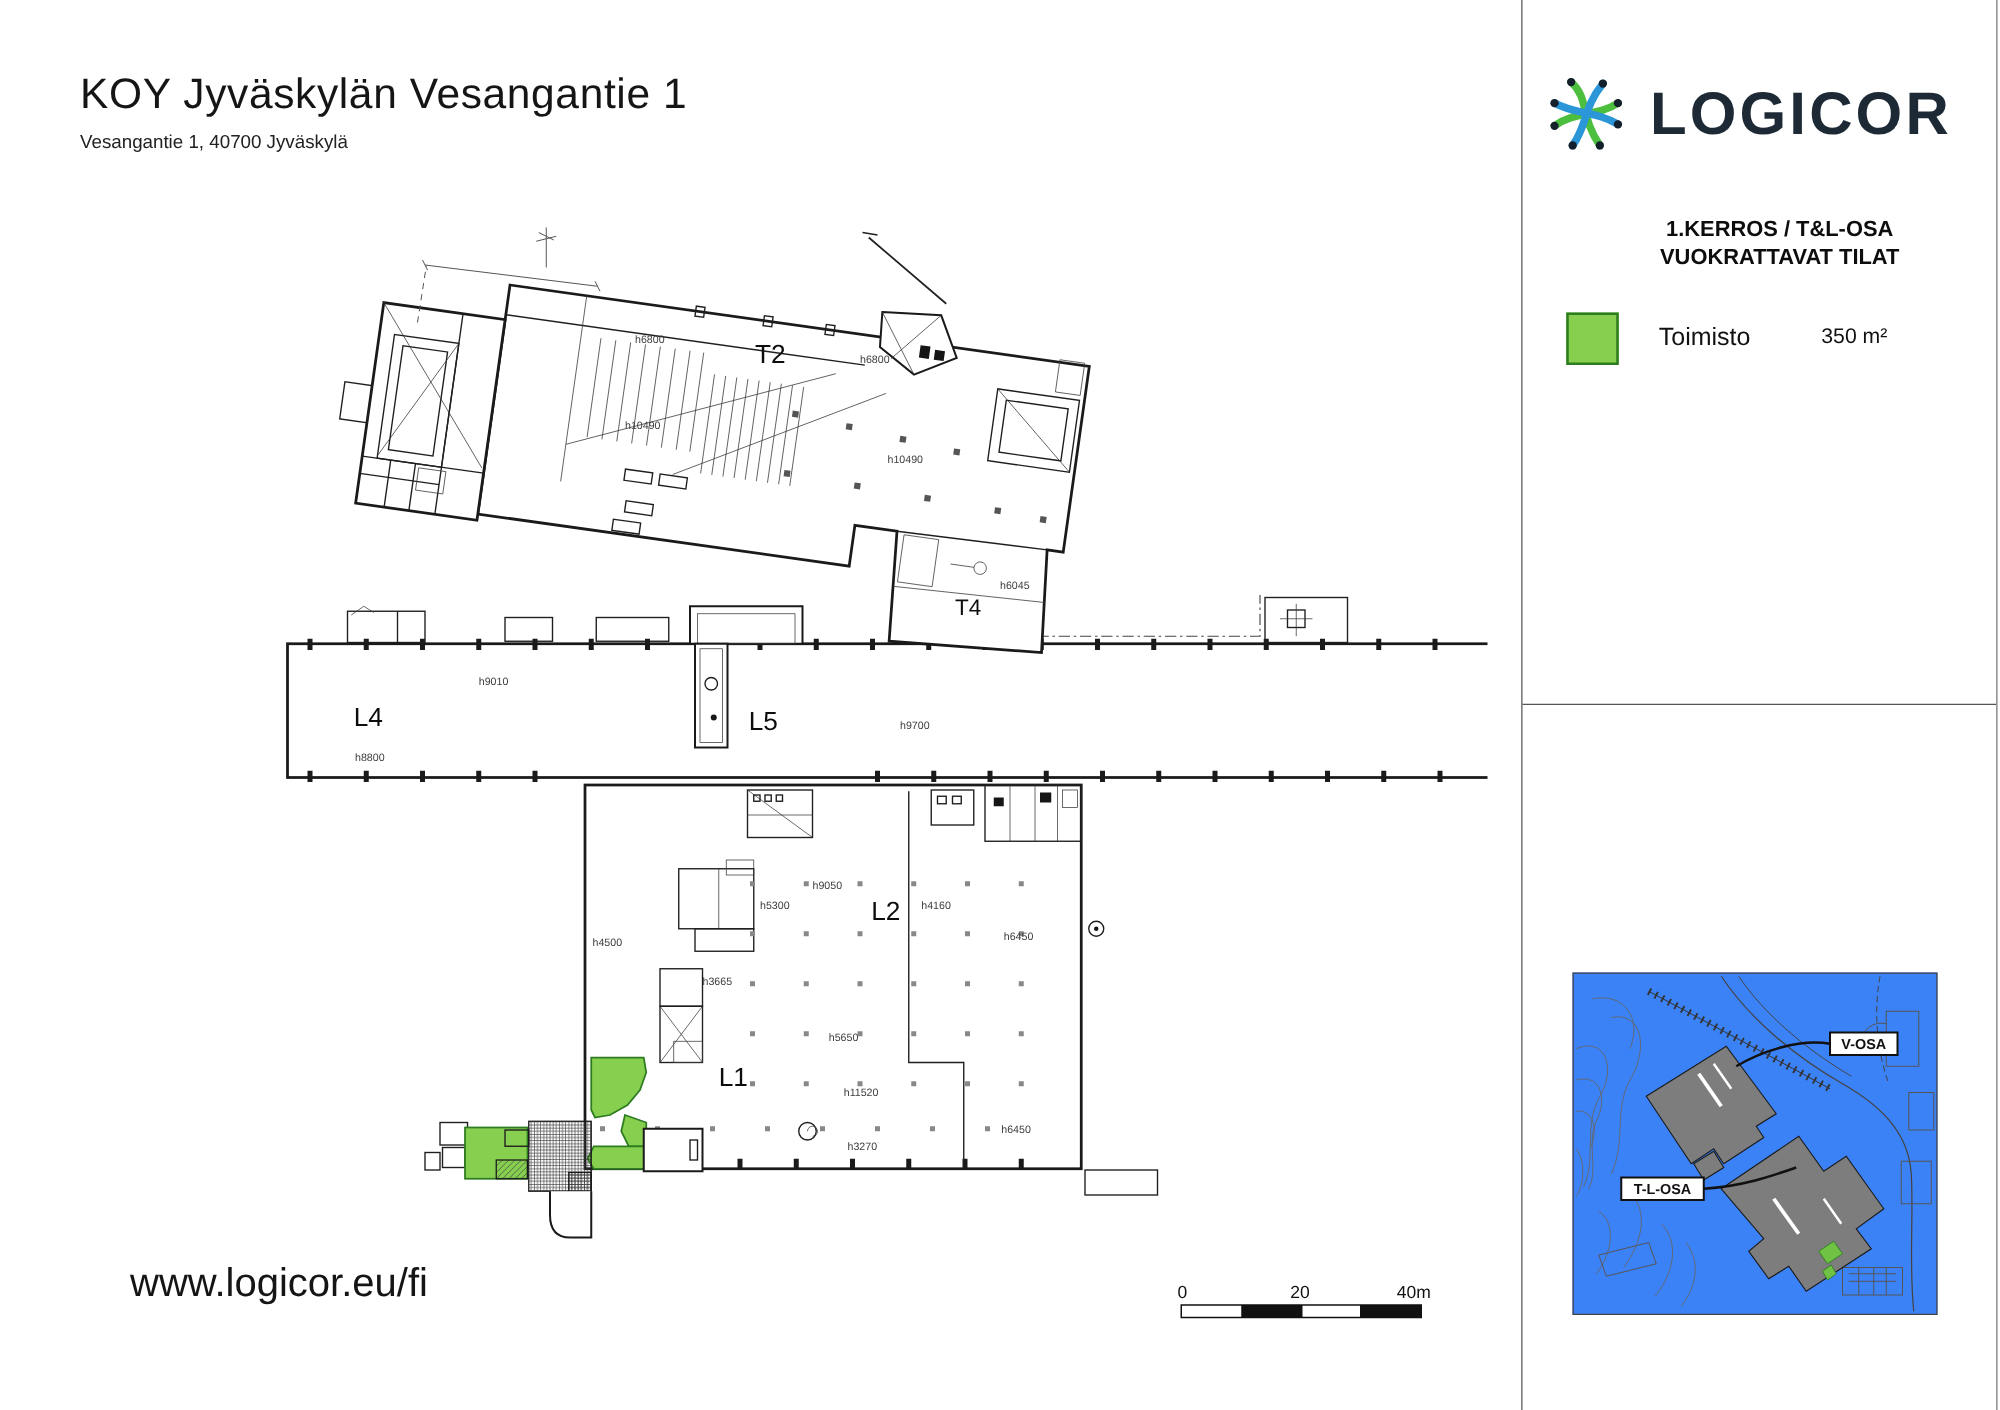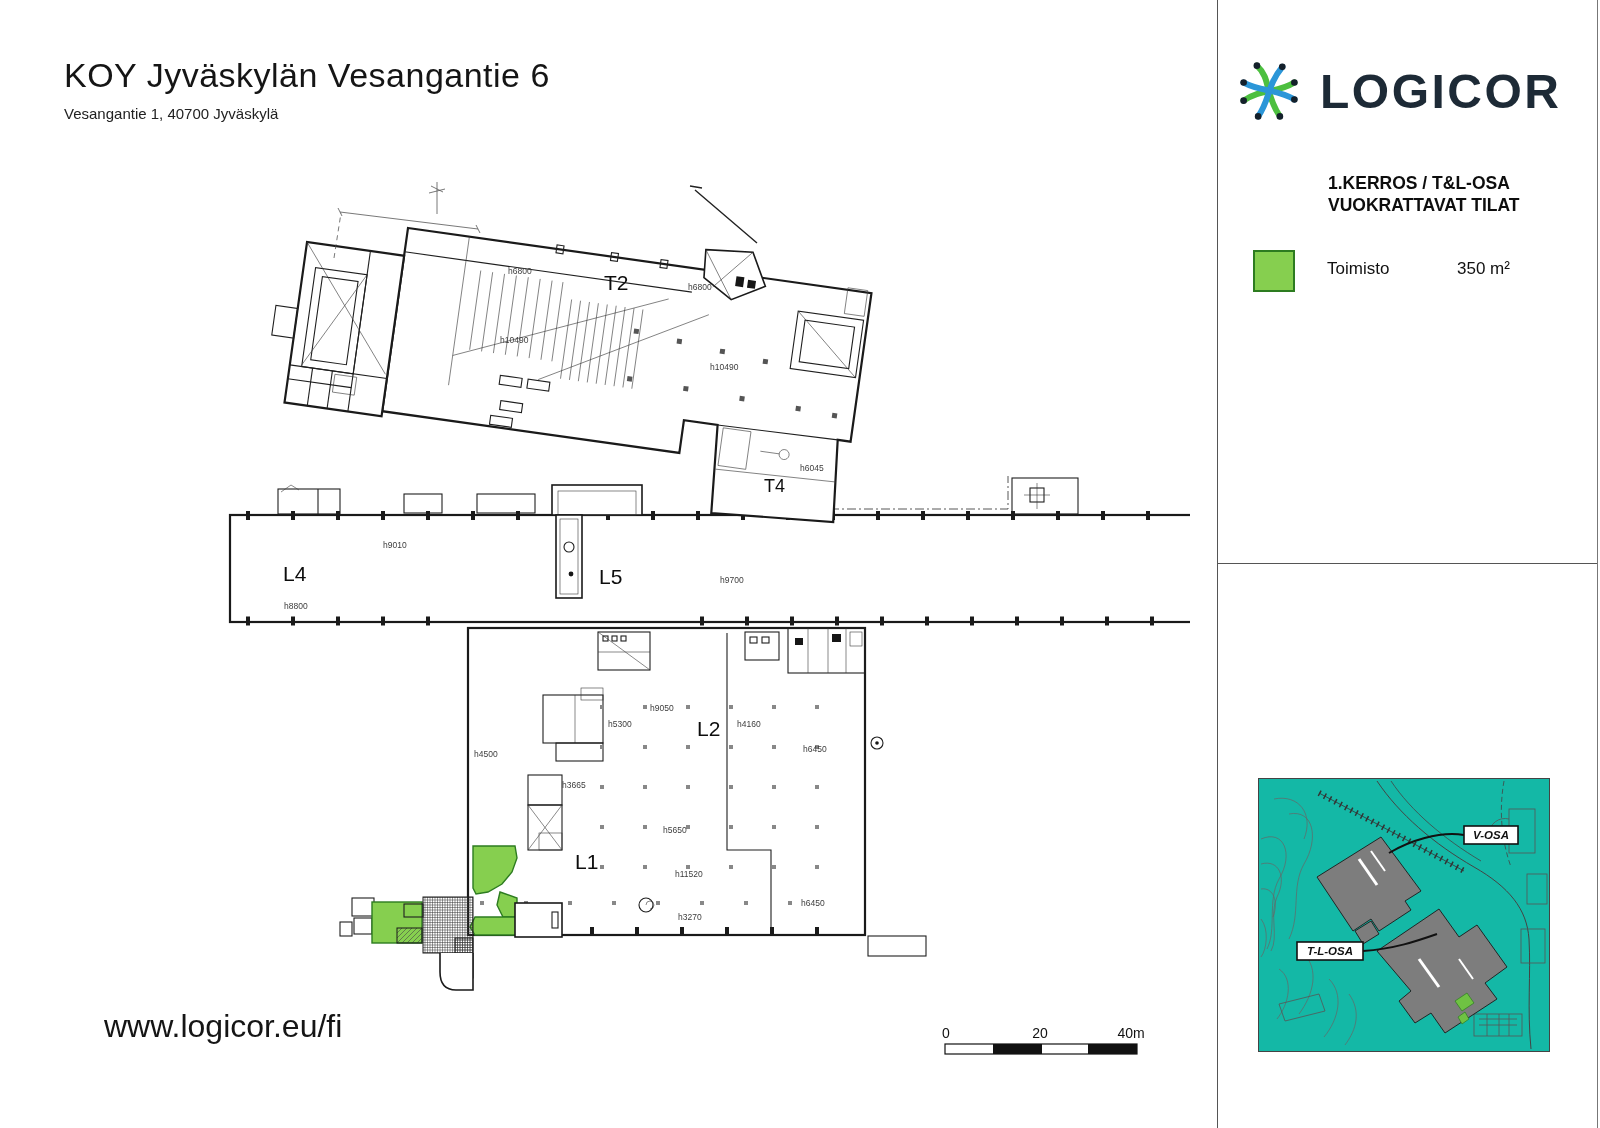--- a/index.html
+++ b/index.html
@@ -32,35 +32,35 @@
   text.scale-label{font-family:"Liberation Sans",sans-serif;font-size:14px;fill:#111;}
 
   
   aside{position:absolute;left:1217px;top:0;width:379px;height:1128px;
         border-left:1.5px solid #555;border-right:1.2px solid #777;background:#fff;}
   .top-panel{position:absolute;left:0;top:0;width:100%;height:563px;border-bottom:1.5px solid #555;}
   .bottom-panel{position:absolute;left:0;top:564px;width:100%;height:564px;}
   .logo-row{position:absolute;left:22px;top:62px;display:flex;align-items:center;}
   .logo-icon{width:58px;height:58px;}
   .brand{margin-left:22px;font-size:48px;font-weight:700;letter-spacing:2.5px;color:#1d2a36;}
-  .heading{position:absolute;left:110px;top:172px;font-size:17.5px;font-weight:700;line-height:22px;color:#0d0d0d;}
+  .heading{position:absolute;left:110px;top:172px;font-size:17.5px;font-weight:700;line-height:22px;color:#0d0d0d;text-align:center;}
   .legend-row{position:absolute;left:35px;top:250px;width:330px;height:44px;}
   .legend-swatch{position:absolute;left:0;top:0;width:38px;height:38px;background:#86cf4f;border:2px solid #2d7c20;}
-  .legend-label{position:absolute;left:74px;top:9px;font-size:17px;}
+  .legend-label{position:absolute;left:74px;top:9px;font-size:20px;}
   .legend-area{position:absolute;left:204px;top:9px;font-size:17px;}
-  .site-map{position:absolute;left:40px;top:214px;width:290px;height:272px;border:1px solid #444;background:#14b8a6;font-style:italic;}
+  .site-map{position:absolute;left:40px;top:214px;width:290px;height:272px;border:1px solid #444;background:#3b82f6;}
   .site-map svg{display:block;}
 </style>
 </head>
 <body>
 
 <div class="page">
 
   <div class="hdr">
-    <h1>KOY Jyväskylän Vesangantie 6</h1>
+    <h1>KOY Jyväskylän Vesangantie 1</h1>
     <div class="sub">Vesangantie 1, 40700 Jyväskylä</div>
   </div>
 
   <div class="plan-wrap">
   <svg id="plan-svg" viewBox="0 0 1190 1128" width="1190" height="1128">
     <defs>
       <pattern id="grid" width="5" height="5" patternUnits="userSpaceOnUse">
         <path d="M0,0H5 M0,2.5H5 M0,5H5 M0,0V5 M2.5,0V5 M5,0V5" stroke="#333" stroke-width=".5" fill="none"></path>
       </pattern>
       <pattern id="diag" width="5" height="5" patternUnits="userSpaceOnUse">

